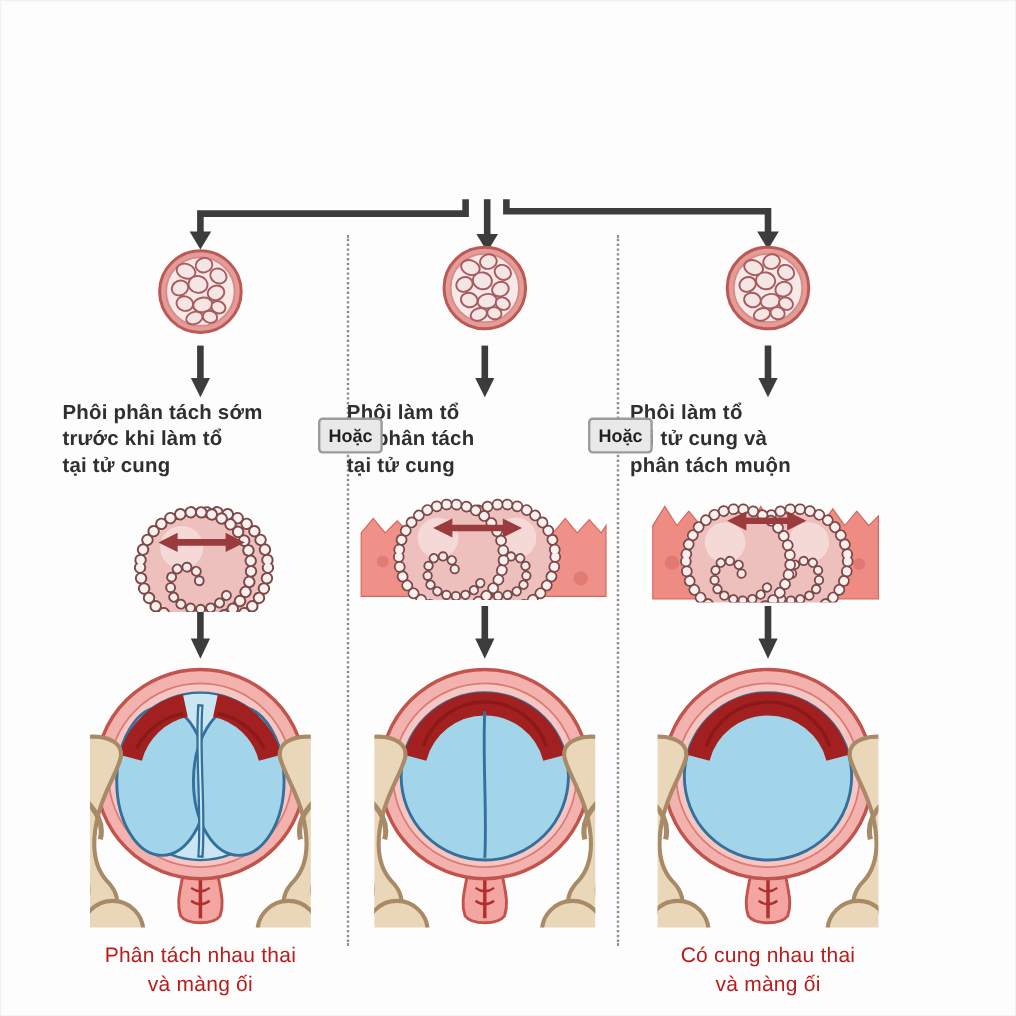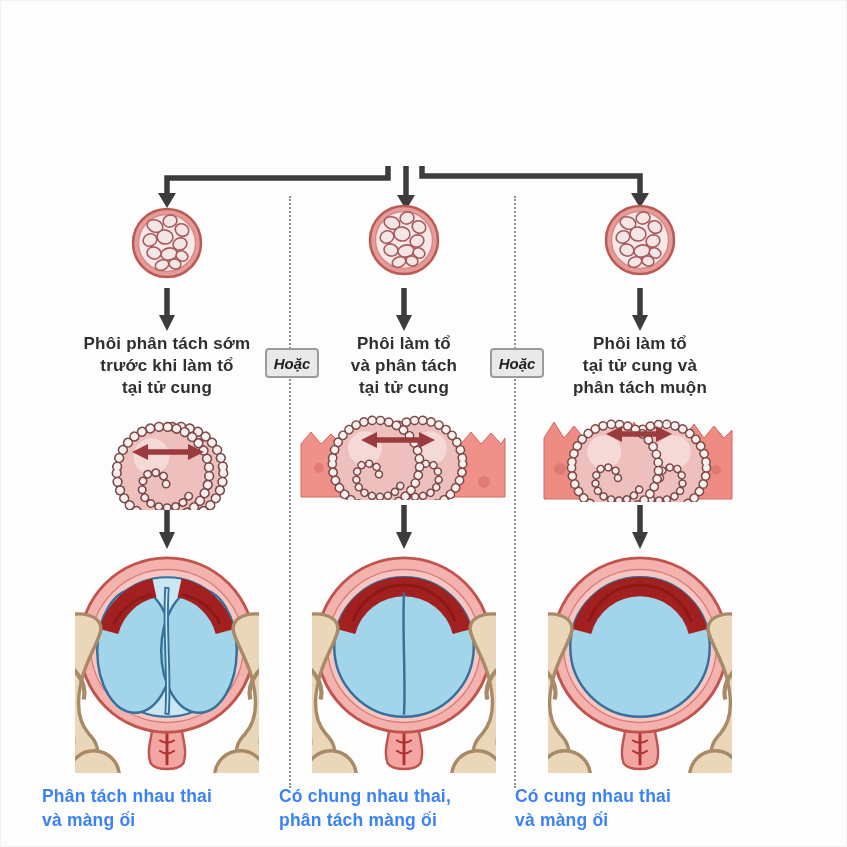--- a/index.html
+++ b/index.html
@@ -3,38 +3,38 @@
 <meta charset="utf-8">
 <style>
   html,body{margin:0;padding:0;background:#ffffff;}
   .canvas{
     position:relative;width:847px;height:847px;background:#fdfdfd;
     overflow:hidden;font-family:"Liberation Sans",sans-serif;
     box-shadow:inset 0 0 0 1px #f1f1f1;
   }
   .flow-svg{position:absolute;left:0;top:0;width:847px;height:847px;pointer-events:none;}
   .col-header{
-    position:absolute;width:230px;text-align:center;
+    position:absolute;width:230px;text-align:left;
     font-size:17px;font-weight:600;line-height:1.3;color:#2f2f2f;
     white-space:pre-line;letter-spacing:.2px;
   }
   .caption{
-    position:absolute;width:250px;
-    font-size:17.5px;font-weight:700;line-height:1.35;color:#3b82f6;
+    position:absolute;width:250px;text-align:center;
+    font-size:17.5px;font-weight:400;line-height:1.35;color:#b91c1c;
     white-space:pre-line;letter-spacing:.2px;
   }
   .dotline{
     position:absolute;top:196px;height:592px;width:0;
     border-left:2px dotted #8f8f8f;
   }
   .or-box{
     position:absolute;width:54px;height:30px;box-sizing:border-box;
     background:#e9e9e9;border:2px solid #9b9b9b;border-radius:4px;
     display:flex;align-items:center;justify-content:center;
-    font-size:15px;font-weight:700;color:#1f1f1f;z-index:5;font-style:italic;
+    font-size:15px;font-weight:700;color:#1f1f1f;z-index:5;
   }
   .fig{position:absolute;}
 </style>
 </head>
 <body>
 
 <div class="canvas">
 
   <svg width="0" height="0" style="position:absolute">
     <defs>
@@ -272,18 +272,16 @@
     <g transform="translate(96,52) scale(-0.92,0.92)">
         <use href="#fetus"></use>
       </g>
     <g transform="translate(94,52) scale(0.92,0.92)">
         <use href="#fetus"></use>
       </g>
   </svg>
 
   <div class="caption" style="left:42px;top:785px">Phân tách nhau thai
 và màng ối</div>
-  <div class="caption" style="left:279px;top:785px">Có chung nhau thai,
-phân tách màng ối</div>
   <div class="caption" style="left:515px;top:785px">Có cung nhau thai
 và màng ối</div>
 
 </div>
 
 </body></html>

